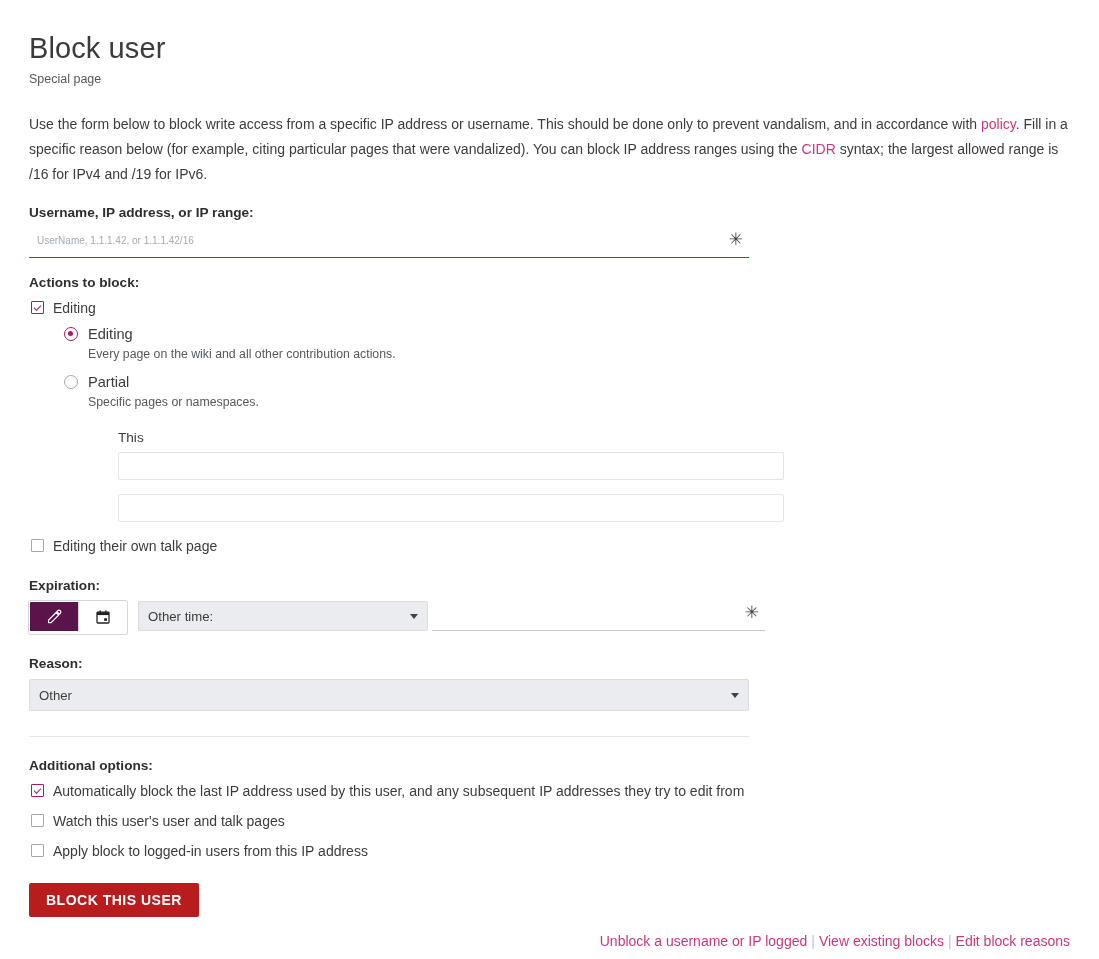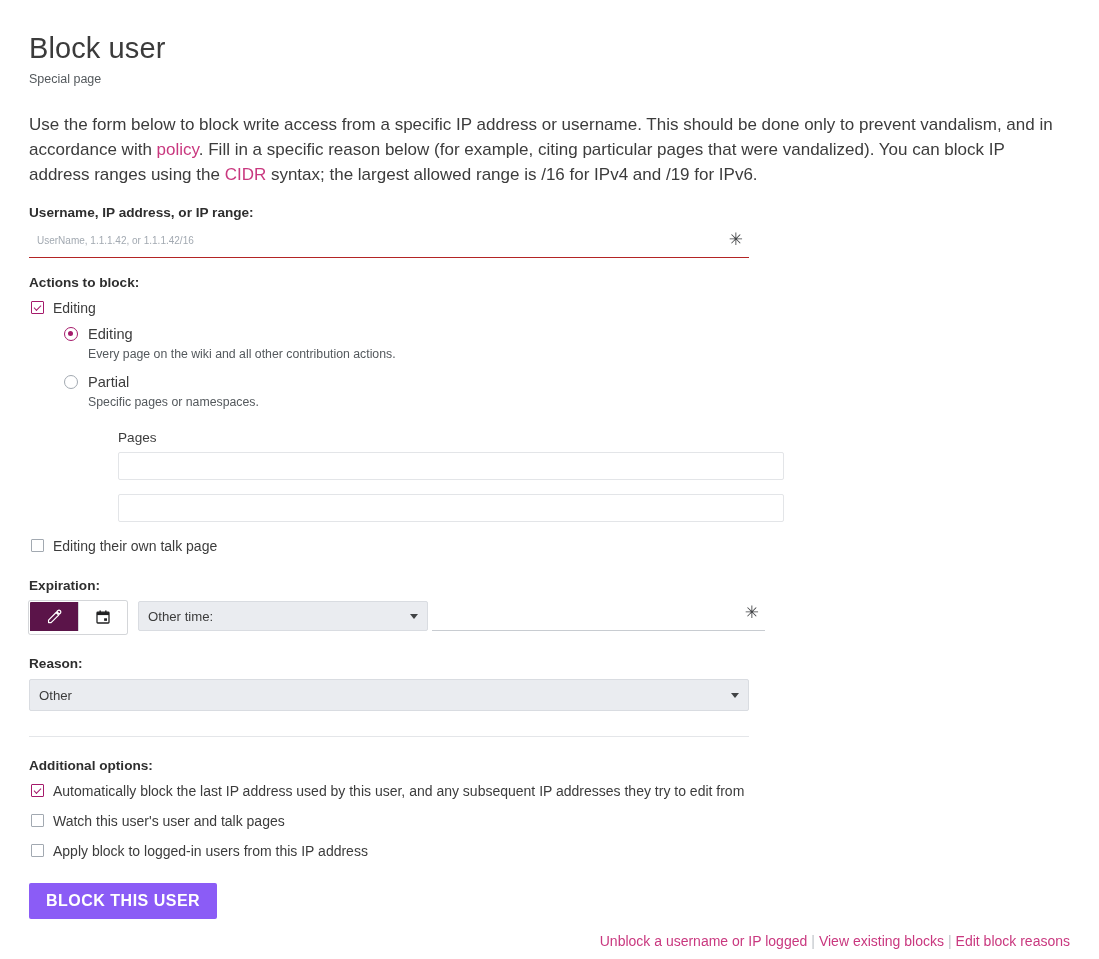--- a/index.html
+++ b/index.html
@@ -33,21 +33,21 @@
     letter-spacing: 0.1px;
   }
   .page-subtitle {
     font-size: 12.5px;
     color: #54595d;
     margin: 0 0 26px 0;
   }
 
   
   .intro {
-    font-size: 17px;
+    font-size: 14px;
     line-height: 25px;
     color: #3c3c3c;
     margin: 0 0 18px 0;
     max-width: 1040px;
   }
   a.wlink {
     color: #c9387f;
     text-decoration: none;
   }
 
@@ -266,24 +266,24 @@
   .divider {
     border: none;
     border-top: 1px solid #e4e6e9;
     margin: 25px 0 21px 0;
     width: 720px;
   }
 
   
   .submit-btn {
     display: inline-block;
-    background: #8b5cf6;
+    background: #b91c1c;
     color: #ffffff;
     font-family: "Liberation Sans", sans-serif;
-    font-size: 16px;
+    font-size: 14px;
     font-weight: bold;
     letter-spacing: 0.5px;
     text-transform: uppercase;
     border: none;
     border-radius: 2px;
     padding: 9px 17px;
     cursor: pointer;
     margin-top: 16px;
   }
 
@@ -333,21 +333,21 @@
     </div>
     <div class="radio-help">Every page on the wiki and all other contribution actions.</div>
 
     <div class="radio-row" style="margin-top:9px;">
       <span class="radio-circle"></span>
       <span class="radio-label">Partial</span>
     </div>
     <div class="radio-help">Specific pages or namespaces.</div>
 
     <div class="indent-2" style="margin-top:19px;">
-      <div class="sub-label">Pages</div>
+      <div class="sub-label">This</div>
       <input class="box-input" type="text" style="">
 
       <input class="box-input" type="text" style="">
     </div>
   </div>
 
   <div class="chk-row" style="margin-top:9px;">
     <span class="chk-box"></span>
     <span class="chk-label">Editing their own talk page</span>
   </div>

